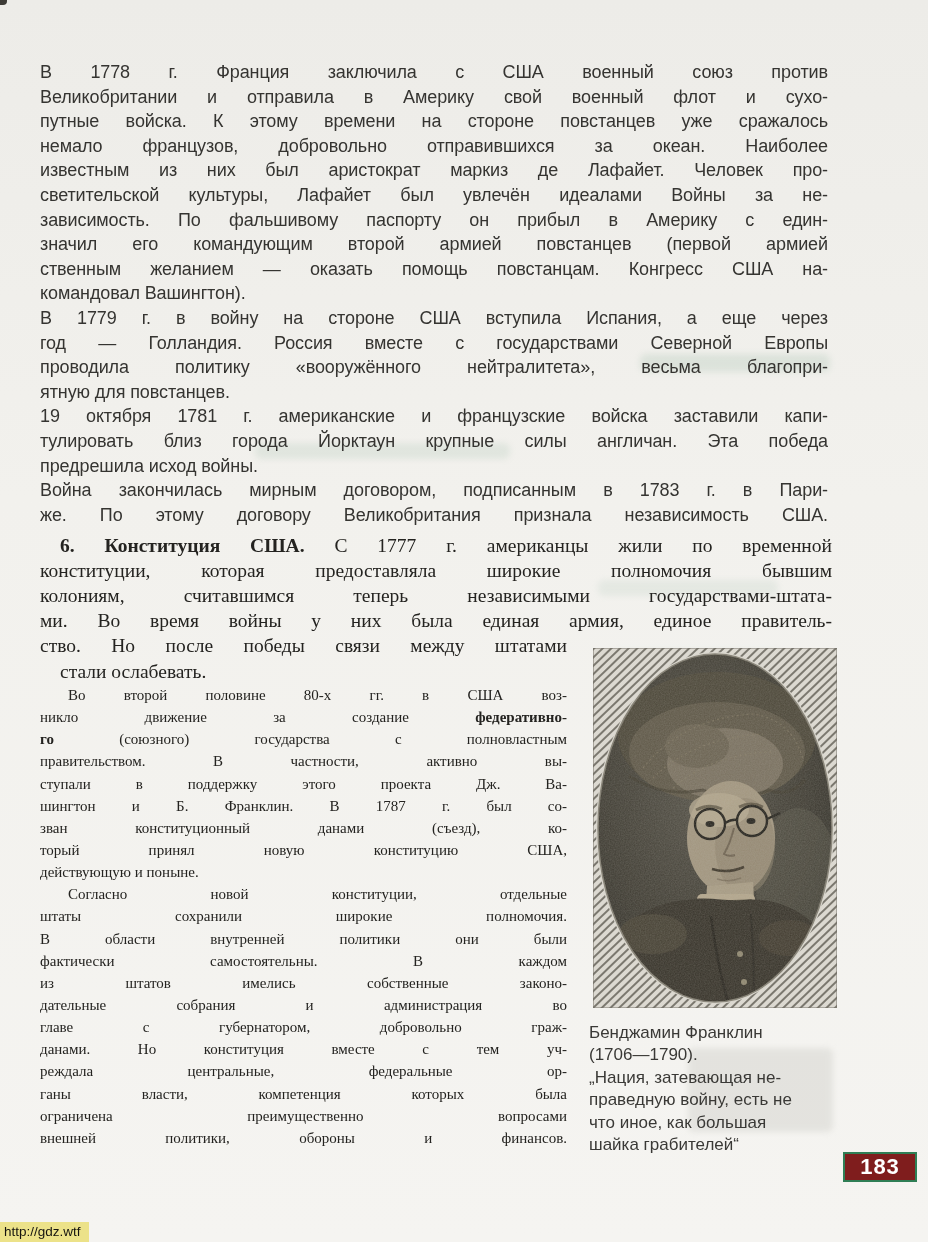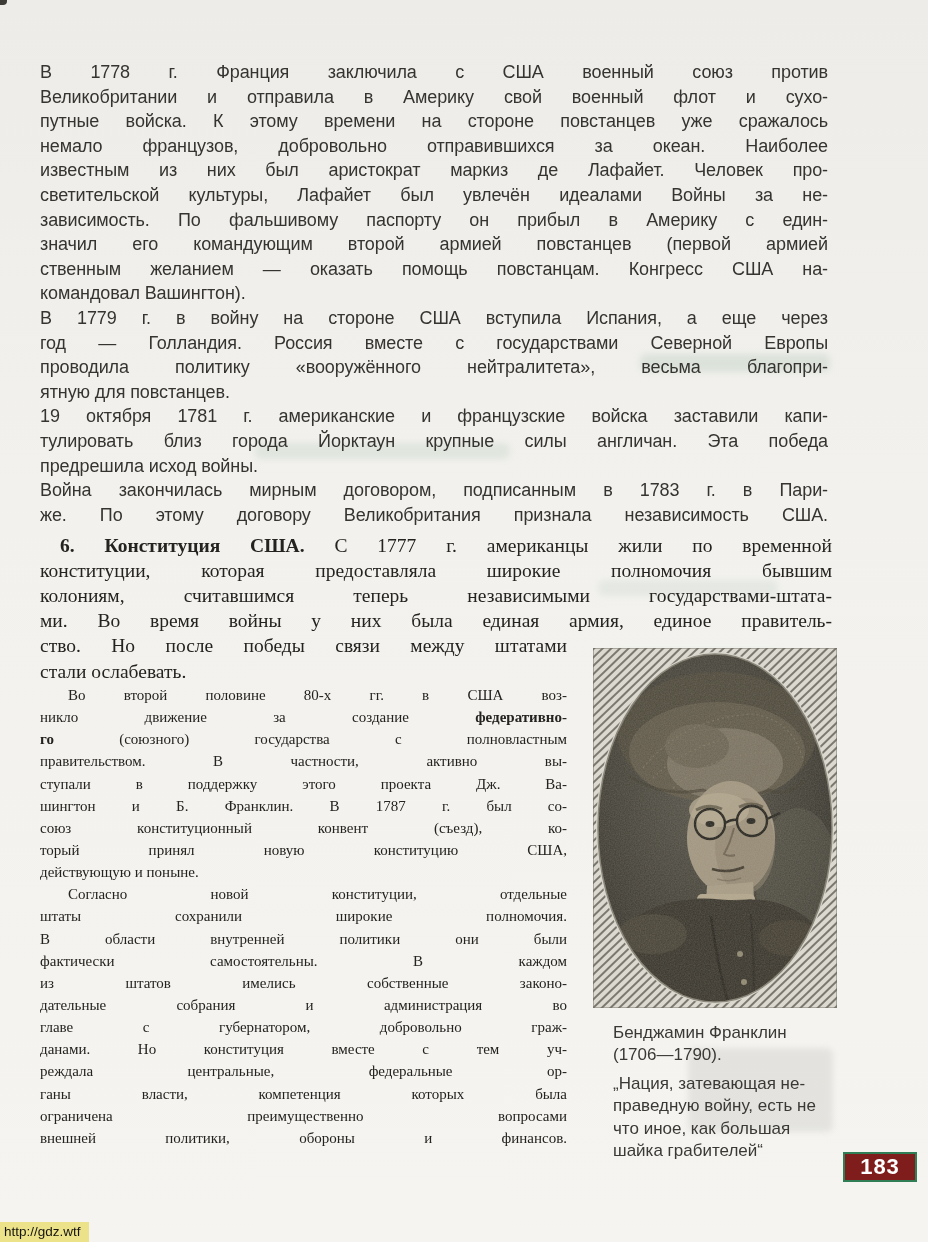--- a/index.html
+++ b/index.html
@@ -15,21 +15,21 @@
   .ghost{position:absolute;filter:blur(3px);border-radius:6px;pointer-events:none;}
   .g1{left:640px;top:354px;width:190px;height:18px;background:#93b5a0;opacity:.22;}
   .g2{left:255px;top:443px;width:255px;height:16px;background:#93b5a0;opacity:.18;}
   .g3{left:598px;top:580px;width:180px;height:16px;background:#9fbcab;opacity:.16;}
   .g4{left:612px;top:650px;width:170px;height:30px;background:#9fbcab;opacity:.14;}
   .g5{left:688px;top:1048px;width:145px;height:84px;background:#c9c9c3;opacity:.38;}
 
   
   .line{text-align:justify;text-align-last:justify;overflow:hidden;}
   .par-end{text-align-last:left;}
-  .endleft .line:last-child{text-align-last:left;}
+  .endleft .line:last-child{text-align-last:left;margin-left:20px;}
 
   
   .sans-block{
     position:absolute;left:40px;top:60px;width:788px;
     font-size:18px;line-height:24.6px;letter-spacing:-0.1px;color:#353431;
   }
   .sans-block .line{height:24.6px;}
   .sans-block .para:last-child .par-end{text-align-last:justify;}
 
   
@@ -54,25 +54,25 @@
   }
   .serif-col .line{height:22.15px;}
   .serif-col .para .line:first-child{text-indent:28px;}
   .serif-col .para:last-child .par-end{text-align-last:justify;}
 
   
   .figurebox{position:absolute;left:593px;top:648px;width:244px;height:360px;margin:0;}
   .figurebox svg{display:block;}
 
   .caption{
-    position:absolute;left:613px;top:1022px;width:252px;
+    position:absolute;left:589px;top:1022px;width:252px;
     font-size:17px;line-height:22.4px;color:#3a3936;
   }
   .caption .line{text-align:left;text-align-last:left;}
-  .caption .line:nth-child(2){margin-bottom:6px;}
+  .caption .line:nth-child(2){}
 
   .page-badge{
     position:absolute;left:843px;top:1152px;width:74px;height:30px;box-sizing:border-box;
     background:#7f1d1d;border:2px solid #2f7e55;
     color:#fff;font-weight:bold;font-size:22px;line-height:26px;text-align:center;letter-spacing:1px;
   }
   .watermark{
     position:absolute;left:0;top:1222px;
     background:#ece289;color:#15140f;
     font-size:13.5px;line-height:18px;padding:1px 8px 1px 4px;
@@ -133,21 +133,21 @@
     </div>
 
   <div class="serif-col">
       <div class="para">
         <div class="line">Во второй половине 80-х гг. в США воз-</div>
         <div class="line">никло движение за создание <b>федеративно-</b></div>
         <div class="line"><b>го</b> (союзного) государства с полновластным</div>
         <div class="line">правительством. В частности, активно вы-</div>
         <div class="line">ступали в поддержку этого проекта Дж. Ва-</div>
         <div class="line">шингтон и Б. Франклин. В 1787 г. был со-</div>
-        <div class="line">союз конституционный конвент (съезд), ко-</div>
+        <div class="line">зван конституционный данами (съезд), ко-</div>
         <div class="line">торый принял новую конституцию США,</div>
         <div class="line par-end">действующую и поныне.</div>
       </div>
       <div class="para">
         <div class="line">Согласно новой конституции, отдельные</div>
         <div class="line">штаты сохранили широкие полномочия.</div>
         <div class="line">В области внутренней политики они были</div>
         <div class="line">фактически самостоятельны. В каждом</div>
         <div class="line">из штатов имелись собственные законо-</div>
         <div class="line">дательные собрания и администрация во</div>

